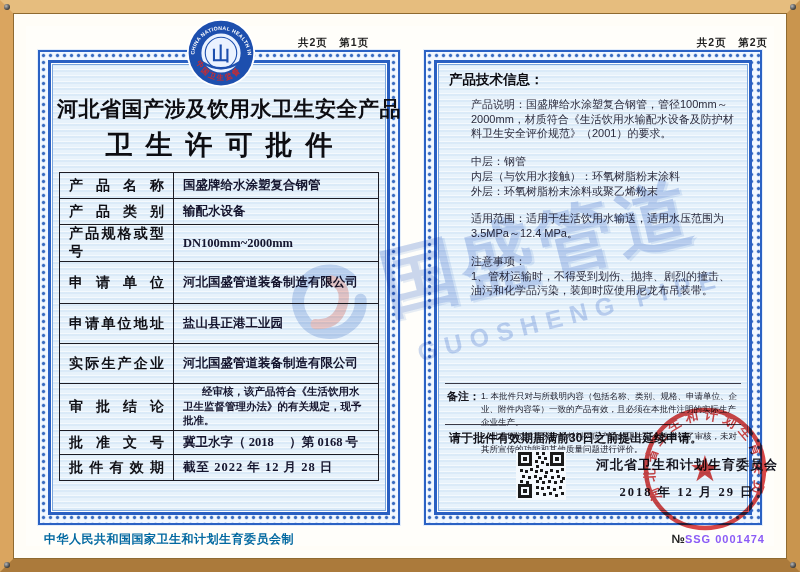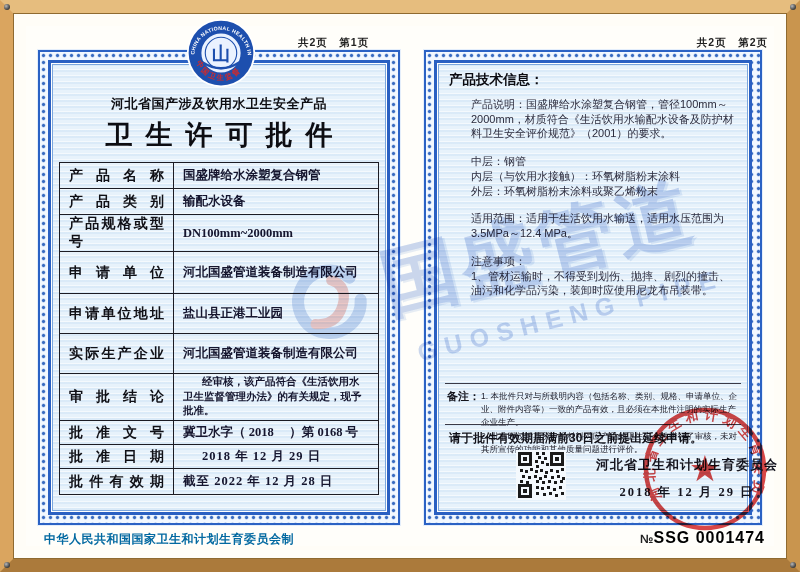--- a/index.html
+++ b/index.html
@@ -43,22 +43,22 @@
     position:absolute;top:36px;z-index:2;font-size:10.5px;font-weight:700;color:#222;
     letter-spacing:1px;font-family:"Liberation Sans",sans-serif;
   }
   .pg1{left:298px;width:100px;text-align:left;}
   .pg2{left:668px;width:100px;text-align:right;}
 
   
   .emblem{position:absolute;left:184px;top:16px;z-index:3;}
 
   
-  .title-region{margin:32px 6px 0;text-align:center;font-family:Liberation Serif, serif;
-    font-size:13px;font-weight:700;color:#0d0d12;letter-spacing:.5px;white-space:nowrap;}
+  .title-region{margin:32px 6px 0;font-family:Liberation Serif, serif;
+    font-size:21px;font-weight:700;color:#0d0d12;letter-spacing:.5px;white-space:nowrap;}
   .title-main{margin:4px 0 0;text-align:center;font-family:"Liberation Serif",serif;
     font-size:27px;font-weight:700;color:#0d0d12;letter-spacing:13px;text-indent:13px;}
   table.cert{border-collapse:collapse;margin:9px auto 0;width:320px;table-layout:fixed;}
   table.cert,table.cert td{border:1px solid #1c1c24;}
   table.cert{border-width:1.5px;}
   td.lbl{
     width:114px;padding:0 9px;font-weight:700;font-size:14px;color:#101016;
     text-align:justify;text-align-last:justify;font-family:"Liberation Sans",sans-serif;
   }
   td.val{padding:1px 6px 1px 9px;font-size:12.5px;font-weight:700;color:#15152e;
@@ -92,21 +92,21 @@
   .remarks p{margin:0;}
   .renewal{position:absolute;left:12px;top:367px;font-size:12px;font-weight:700;color:#101018;}
   .qr{position:absolute;left:79px;top:386px;}
   .authority{position:absolute;left:150px;top:393px;width:200px;text-align:center;
     font-size:13px;font-weight:700;color:#14141e;font-family:"Liberation Serif",serif;letter-spacing:1px;}
   .issue-date{position:absolute;left:160px;top:421px;width:180px;text-align:center;
     font-size:12.5px;font-weight:600;color:#14141e;letter-spacing:2px;font-family:"Liberation Serif",serif;}
   .seal{position:absolute;left:204px;top:342px;opacity:.9;mix-blend-mode:multiply;z-index:4;}
   .serial{position:absolute;left:600px;top:529px;width:165px;text-align:right;z-index:2;white-space:nowrap;}
   .serial .no{font-size:12px;font-weight:700;color:#222;}
-  .serial .num{font-size:16px;font-weight:700;color:#000000;letter-spacing:1px;}
+  .serial .num{font-size:11px;font-weight:700;color:#8b5cf6;letter-spacing:1px;}
 
   
   .watermark{position:absolute;left:282px;top:208px;z-index:5;pointer-events:none;
     transform:rotate(-14deg);opacity:.30;mix-blend-mode:multiply;}
   .wm-row{display:flex;align-items:center;gap:10px;}
   .wm-cn{font-size:76px;font-weight:800;color:#4d7bd0;font-family:"Liberation Serif",serif;
     letter-spacing:4px;white-space:nowrap;text-shadow:2px 2px 0 rgba(120,160,220,.6);}
   .wm-en{font-size:25px;font-weight:700;color:#4d7bd0;letter-spacing:8px;margin:6px 0 0 120px;
     white-space:nowrap;}
 </style>
@@ -156,24 +156,20 @@
             <td class="lbl">实际生产企业</td>
             <td class="val">河北国盛管道装备制造有限公司</td>
               </tr>
           <tr class="r8">
             <td class="lbl">审批结论</td>
             <td class="val">经审核，该产品符合《生活饮用水卫生监督管理办法》的有关规定，现予批准。</td>
               </tr>
           <tr class="r9">
             <td class="lbl">批准文号</td>
             <td class="val">冀卫水字（ 2018 　）第 0168 号</td>
-              </tr>
-          <tr class="r10">
-            <td class="lbl">批准日期</td>
-            <td class="val">2018 年 12 月 29 日</td>
               </tr>
           <tr class="r11">
             <td class="lbl">批件有效期</td>
             <td class="val">截至 2022 年 12 月 28 日</td>
               </tr>
         </tbody>
           </table>
       </div>
     </div>
   </div>

